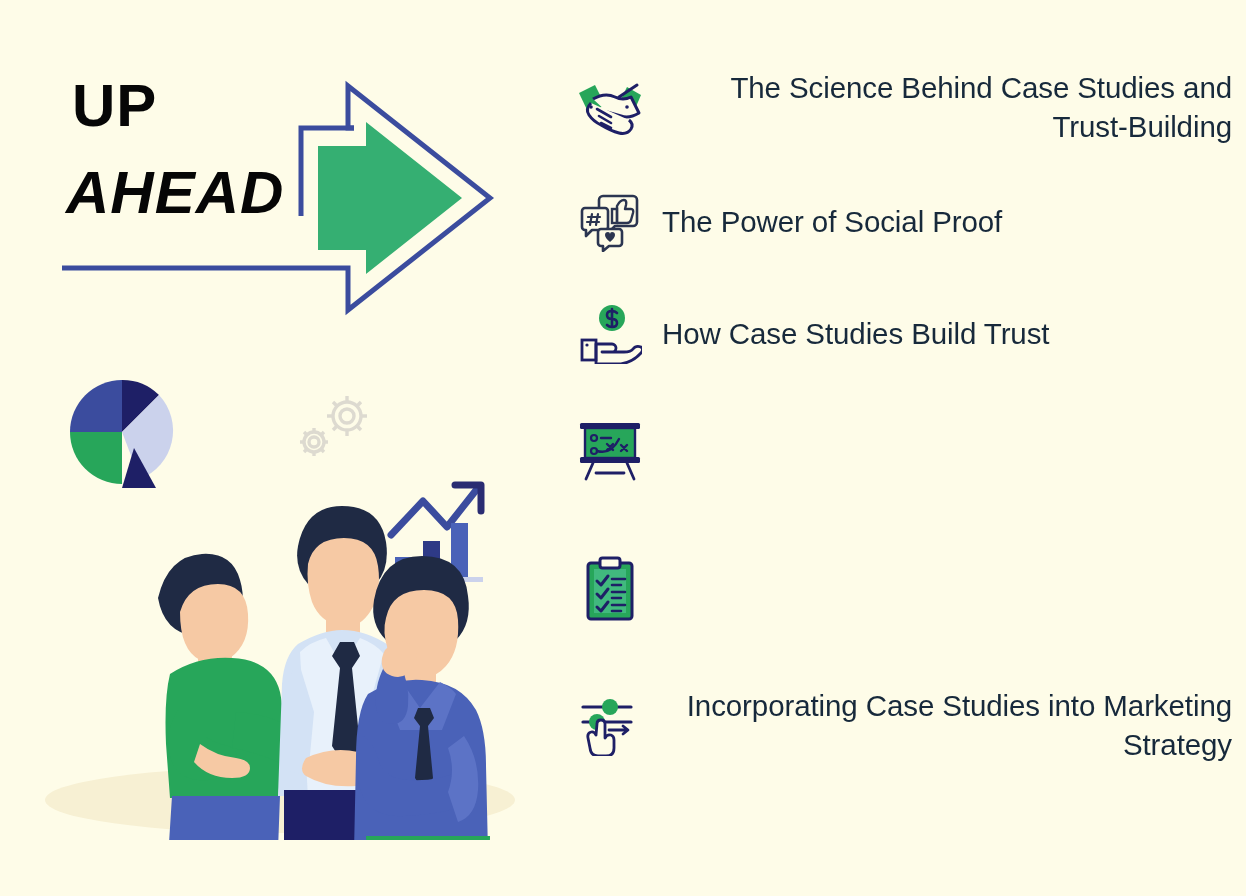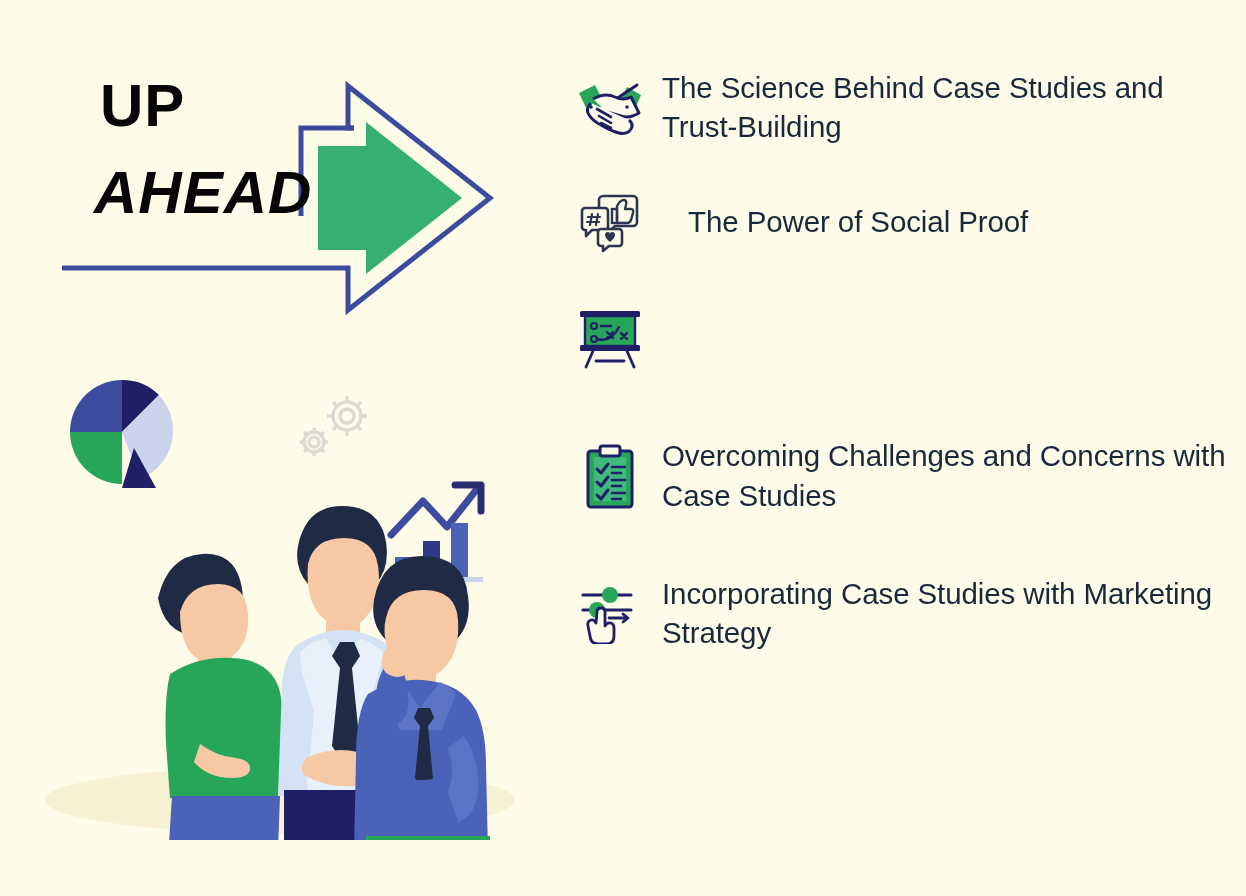--- a/index.html
+++ b/index.html
@@ -7,50 +7,50 @@
     width:1246px; height:896px;
     background:#FEFCE8;
     font-family:"Liberation Sans", sans-serif;
     overflow:hidden;
   }
   #canvas { position:relative; width:1246px; height:896px; background:#FEFCE8; }
 
   
   #left-panel { position:absolute; left:0; top:0; width:560px; height:896px; }
 
-  #title-block { position:absolute; left:62px; top:62px; width:300px;margin-left:28px; }
+  #title-block { position:absolute; left:62px; top:62px; width:300px; }
   .title-line {
     font-size:60px; font-weight:700; letter-spacing:1px;
     color:#060606; line-height:1.45; font-family:"Liberation Sans", sans-serif;
   }
   #title-line-1 { padding-left:10px; }
   #title-line-2 { padding-left:4px;font-style:italic; }
 
   #arrow-graphic { position:absolute; left:56px; top:78px; width:460px; height:240px; }
 
   #people-illustration { position:absolute; left:30px; top:360px; width:510px; height:480px; }
   #pie-chart-graphic { position:absolute; left:30px; top:10px; width:130px; height:130px; }
   #gears-graphic { position:absolute; left:262px; top:30px; width:90px; height:80px; }
   #barchart-graphic { position:absolute; left:355px; top:115px; width:110px; height:115px; }
   #people-figures { position:absolute; left:0px; top:0px; width:510px; height:480px; }
 
   
   #agenda-list { position:absolute; left:572px; top:48px; width:660px; }
-  .agenda-item { display:flex; align-items:center; margin-bottom:0; }
+  .agenda-item { display:flex; align-items:center; margin-bottom:0;text-align:right; }
   .agenda-icon {
     width:76px; min-width:76px; height:74px;
     display:flex; align-items:center; justify-content:center;
   }
   .agenda-label {
     font-size:29.5px; line-height:1.33; color:#17293B;
     font-weight:400; letter-spacing:-0.1px; padding-left:14px;
     font-family:"Liberation Sans", sans-serif;
   }
   #item-0 { height:118px; }
-  #item-1 { height:112px;gap:26px; }
+  #item-1 { height:112px; }
   #item-2 { height:112px; }
   #item-3 { height:120px; }
   #item-4 { height:155px; }
   #item-5 { height:120px; }
 </style>
 </head>
 <body>
 
 <div id="canvas">
 
@@ -198,20 +198,32 @@
           <rect x="33" y="17" width="5" height="14" fill="none" stroke="#2B3550" stroke-width="2.4"></rect>
           <path d="M6 16 h20 a3 3 0 0 1 3 3 v16 a3 3 0 0 1 -3 3 h-13 l-6 6 v-6 h-1 a3 3 0 0 1 -3 -3 v-16 a3 3 0 0 1 3 -3 z" fill="#FEFCE8" stroke="#2B3550" stroke-width="2.6" stroke-linejoin="round"></path>
           <path d="M13 22 l-2 11 M19 22 l-2 11 M9 25 h12 M8 30 h12" stroke="#2B3550" stroke-width="2.2" stroke-linecap="round"></path>
           <path d="M22 37 h18 a3 3 0 0 1 3 3 v11 a3 3 0 0 1 -3 3 h-10 l-6 5 v-5 h-2 a3 3 0 0 1 -3 -3 v-11 a3 3 0 0 1 3 -3 z" fill="#FEFCE8" stroke="#2B3550" stroke-width="2.6" stroke-linejoin="round"></path>
           <path d="M31 50 q-5 -4 -5 -7 q0 -3 3 -3 q2 0 2 2 q0 -2 2 -2 q3 0 3 3 q0 3 -5 7 z" fill="#2B3550"></path>
         </svg>
       </div>
       <div class="agenda-label">The Power of Social Proof</div>
     </div>
 
+    <div class="agenda-item" id="item-2">
+      <div class="agenda-icon">
+        <svg width="64" height="60" viewBox="0 0 64 60">
+          <circle cx="34" cy="14" r="13" fill="#27A65A"></circle>
+          <path d="M34 5 v18 M39 9 q-2 -2 -5 -2 q-5 0 -5 4 q0 4 5 4 q5 0 5 4 q0 4 -5 4 q-3 0 -5 -2" fill="none" stroke="#1E1F66" stroke-width="2.6" stroke-linecap="round"></path>
+          <rect x="4" y="36" width="14" height="20" fill="none" stroke="#1E1F66" stroke-width="2.8"></rect>
+          <circle cx="9" cy="41" r="1.6" fill="#1E1F66"></circle>
+          <path d="M18 40 h16 a4 4 0 0 1 0 8 h-10 h22 q7 0 9 -3 q3 -4 8 -2 q3 2 0 6 q-8 9 -20 11 h-25 z" fill="none" stroke="#1E1F66" stroke-width="2.8" stroke-linejoin="round"></path>
+        </svg>
+      </div>
+      <div class="agenda-label">How Case Studies Build Trust</div>
+    </div>
 
     <div class="agenda-item" id="item-3">
       <div class="agenda-icon">
         <svg width="66" height="62" viewBox="0 0 66 62">
           <rect x="8" y="9" width="50" height="30" fill="#27A65A"></rect>
           <rect x="3" y="4" width="60" height="6" rx="1.5" fill="#1E1F66"></rect>
           <rect x="3" y="38" width="60" height="6" rx="1.5" fill="#1E1F66"></rect>
           <rect x="8" y="9" width="50" height="30" fill="none" stroke="#1E1F66" stroke-width="2.4"></rect>
           <circle cx="17" cy="19" r="3" fill="none" stroke="#1E1F66" stroke-width="2.2"></circle>
           <path d="M24 19 h10" stroke="#1E1F66" stroke-width="2.4" stroke-linecap="round"></path>
@@ -229,31 +241,30 @@
         <svg width="54" height="66" viewBox="0 0 54 66">
           <rect x="5" y="8" width="44" height="56" rx="3" fill="#27A65A" stroke="#1E1F66" stroke-width="3"></rect>
           <rect x="11" y="14" width="32" height="44" fill="#41B97E"></rect>
           <rect x="17" y="3" width="20" height="10" rx="2.5" fill="#FEFCE8" stroke="#1E1F66" stroke-width="3"></rect>
           <path d="M14 26 l4 4 l7 -9" fill="none" stroke="#1E1F66" stroke-width="3" stroke-linecap="round" stroke-linejoin="round"></path>
           <path d="M14 39 l4 4 l7 -9" fill="none" stroke="#1E1F66" stroke-width="3" stroke-linecap="round" stroke-linejoin="round"></path>
           <path d="M14 52 l4 4 l7 -9" fill="none" stroke="#1E1F66" stroke-width="3" stroke-linecap="round" stroke-linejoin="round"></path>
           <path d="M29 24 h13 M29 30 h9 M29 37 h13 M29 43 h9 M29 50 h13 M29 56 h9" stroke="#1E1F66" stroke-width="2.6" stroke-linecap="round"></path>
         </svg>
       </div>
-      <div class="agenda-label">Overcoming Challenges and Concerns with Case Studies</div>
     </div>
 
     <div class="agenda-item" id="item-5">
       <div class="agenda-icon">
         <svg width="62" height="62" viewBox="0 0 62 62">
           <path d="M4 13 h48" stroke="#1E1F66" stroke-width="3.2" stroke-linecap="round"></path>
           <path d="M4 28 h48" stroke="#1E1F66" stroke-width="3.2" stroke-linecap="round"></path>
           <circle cx="31" cy="13" r="8" fill="#27A65A"></circle>
           <circle cx="18" cy="28" r="8" fill="#27A65A"></circle>
           <path d="M30 36 h18 M44 32 l5 4 l-5 4" fill="none" stroke="#1E1F66" stroke-width="2.8" stroke-linecap="round" stroke-linejoin="round"></path>
           <path d="M18 30 q0 -4 4 -4 q4 0 4 4 v14 q2 -4 6 -3 q3 1 3 5 v8 q0 8 -8 8 h-8 q-7 0 -8 -8 l-2 -10 q-1 -5 3 -6 q3 -1 5 3 z" fill="#FEFCE8" stroke="#1E1F66" stroke-width="2.8" stroke-linejoin="round"></path>
         </svg>
       </div>
-      <div class="agenda-label">Incorporating Case Studies with Marketing Strategy</div>
+      <div class="agenda-label">Incorporating Case Studies into Marketing Strategy</div>
     </div>
 
   </div>
 </div>
 
 </body></html>

